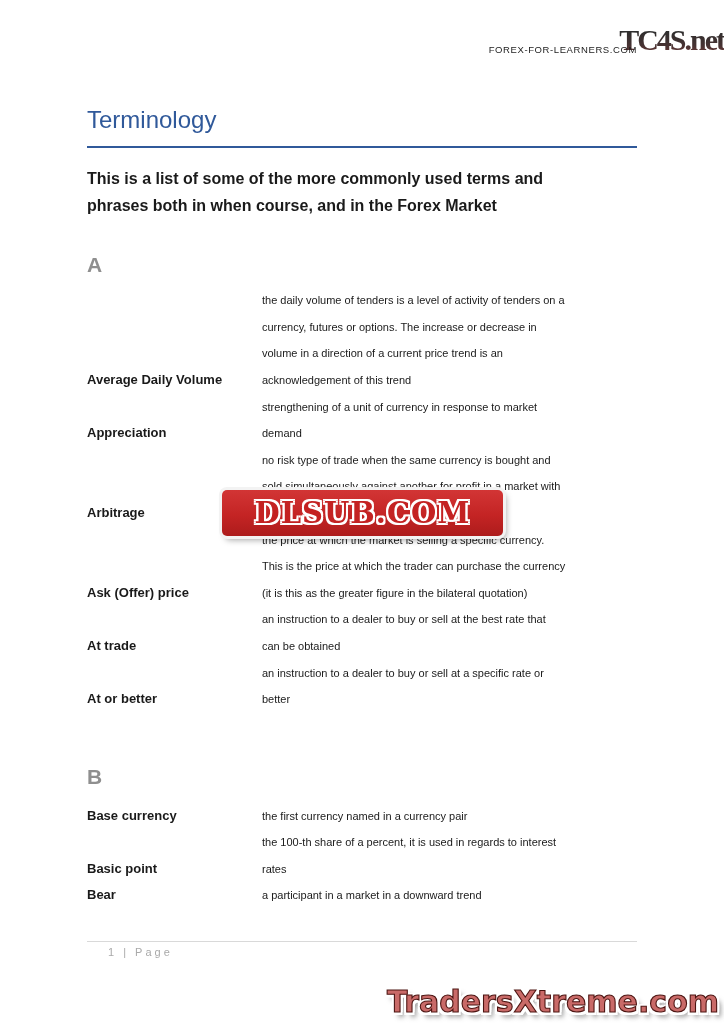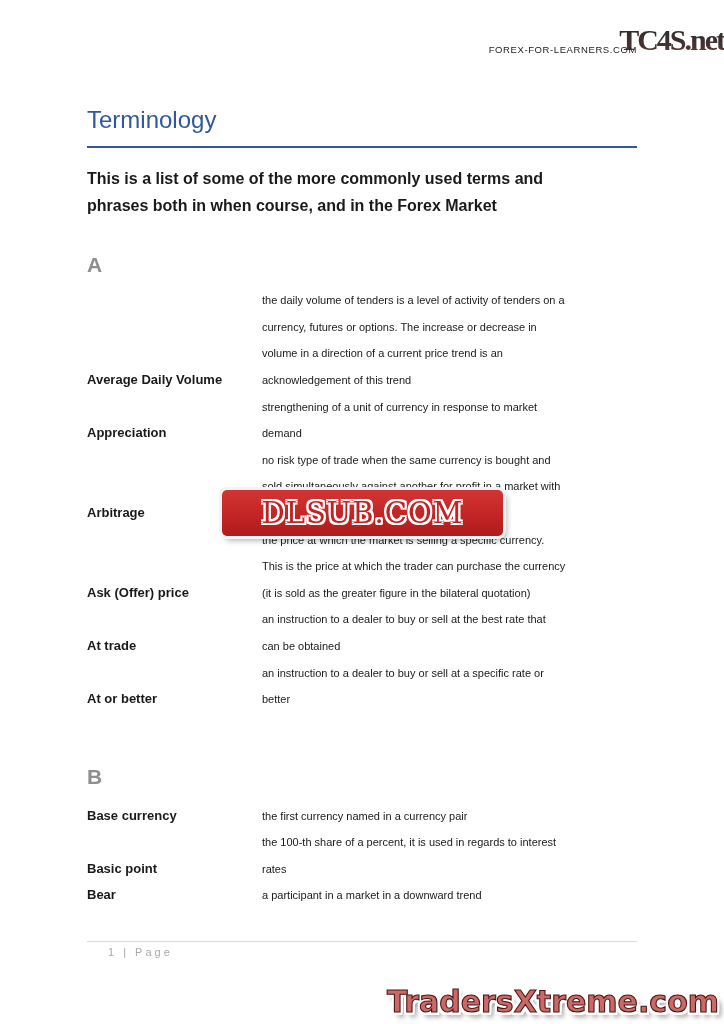--- a/index.html
+++ b/index.html
@@ -49,21 +49,21 @@
   .page-num { margin-top: 3px; padding-left: 21px; font-size: 11px;
               line-height: 15px; letter-spacing: 3px; color: #a9a9a9; }
 
   
   .wm-dlsub {
     position: absolute; left: 222px; top: 490px; width: 281px; height: 46px;
     display: flex; align-items: center; justify-content: center;
     background: linear-gradient(180deg, #d23535 0%, #c42424 55%, #ad1c1c 100%);
     border-radius: 5px;
     box-shadow: 0 0 0 3px #f3f3f3, 3px 4px 6px rgba(0,0,0,0.35);
-    font-family: "DejaVu Serif", serif; font-weight: 400; font-size: 29px;
+    font-family: "DejaVu Serif", serif; font-weight: 700; font-size: 29px;
     letter-spacing: 1px; color: #c42222;
     text-shadow:
       -2px -2px 0 #fff, 2px -2px 0 #fff, -2px 2px 0 #fff, 2px 2px 0 #fff,
       -2px 0 0 #fff, 2px 0 0 #fff, 0 -2px 0 #fff, 0 2px 0 #fff;
     white-space: nowrap;
   }
   .wm-tx {
     position: absolute; right: 5px; bottom: 5px;
     font-family: "DejaVu Sans", sans-serif; font-weight: bold; font-size: 30px;
     color: #c96a68; -webkit-text-stroke: 1.1px #4a1310;
@@ -116,21 +116,21 @@
           <div class="ln">no risk type of trade when the same currency is bought and</div>
           <div class="ln">sold simultaneously against another for profit in a market with</div>
           <div class="ln"></div>
         </div>
     </div>
     <div class="row">
       <div class="term">Ask (Offer) price</div>
       <div class="def">
           <div class="ln">the price at which the market is selling a specific currency.</div>
           <div class="ln">This is the price at which the trader can purchase the currency</div>
-          <div class="ln">(it is sold as the greater figure in the bilateral quotation)</div>
+          <div class="ln">(it is this as the greater figure in the bilateral quotation)</div>
         </div>
     </div>
     <div class="row">
       <div class="term">At trade</div>
       <div class="def">
           <div class="ln">an instruction to a dealer to buy or sell at the best rate that</div>
           <div class="ln">can be obtained</div>
         </div>
     </div>
     <div class="row">

